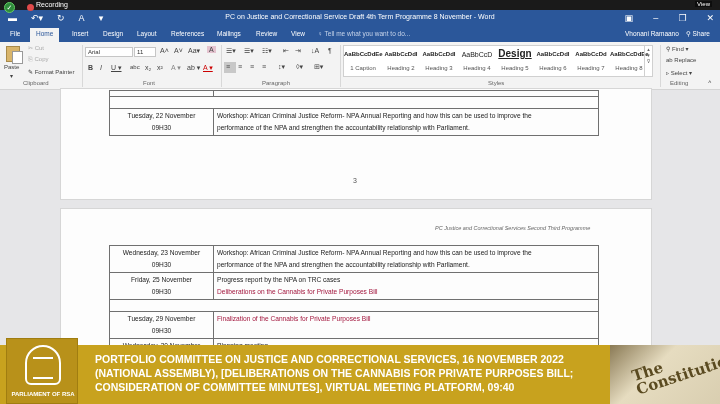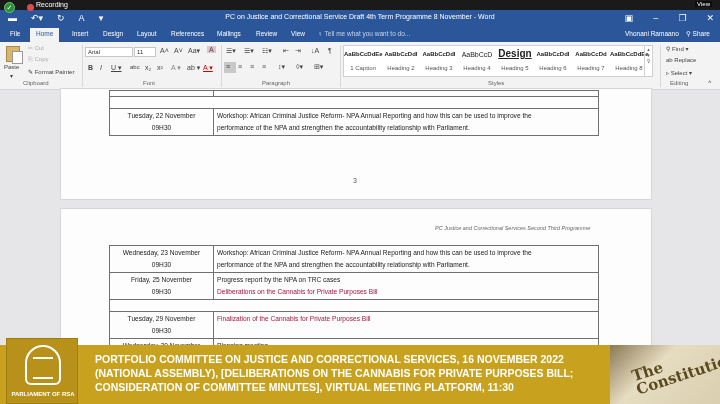--- a/index.html
+++ b/index.html
@@ -267,17 +267,17 @@
           </td>
     </tr>
   </tbody>
     </table>
 
   <div class="banner"></div>
   <div class="logo">
     <div class="crest"></div>
     <div class="lname">PARLIAMENT OF RSA</div>
   </div>
-  <div class="banner-text">PORTFOLIO COMMITTEE ON JUSTICE AND CORRECTIONAL SERVICES, 16 NOVEMBER 2022 (NATIONAL ASSEMBLY), [DELIBERATIONS ON THE CANNABIS FOR PRIVATE PURPOSES BILL; CONSIDERATION OF COMMITTEE MINUTES], VIRTUAL MEETING PLATFORM, 11:30</div>
+  <div class="banner-text">PORTFOLIO COMMITTEE ON JUSTICE AND CORRECTIONAL SERVICES, 16 NOVEMBER 2022 (NATIONAL ASSEMBLY), [DELIBERATIONS ON THE CANNABIS FOR PRIVATE PURPOSES BILL; CONSIDERATION OF COMMITTEE MINUTES], VIRTUAL MEETING PLATFORM, 09:40</div>
   <div class="book">
     <div class="bt"><span>The</span><br><span>Constitution</span></div>
   </div>
 </div>
 
 </body></html>

